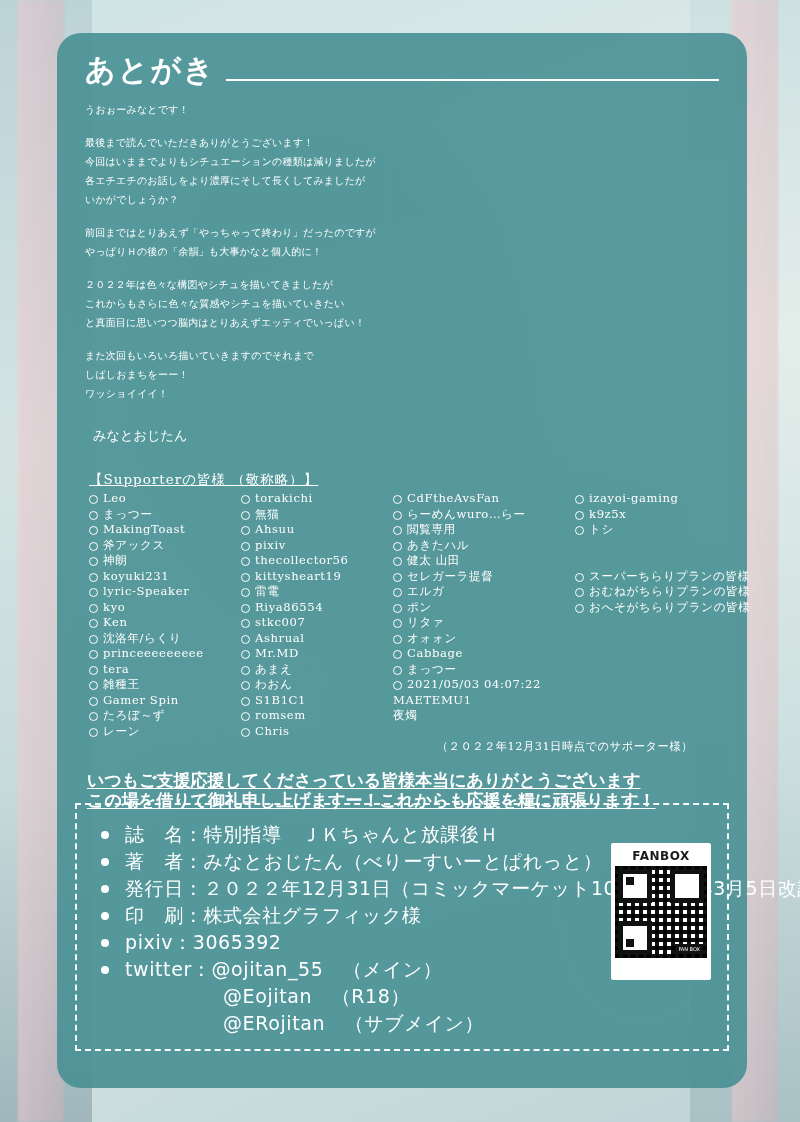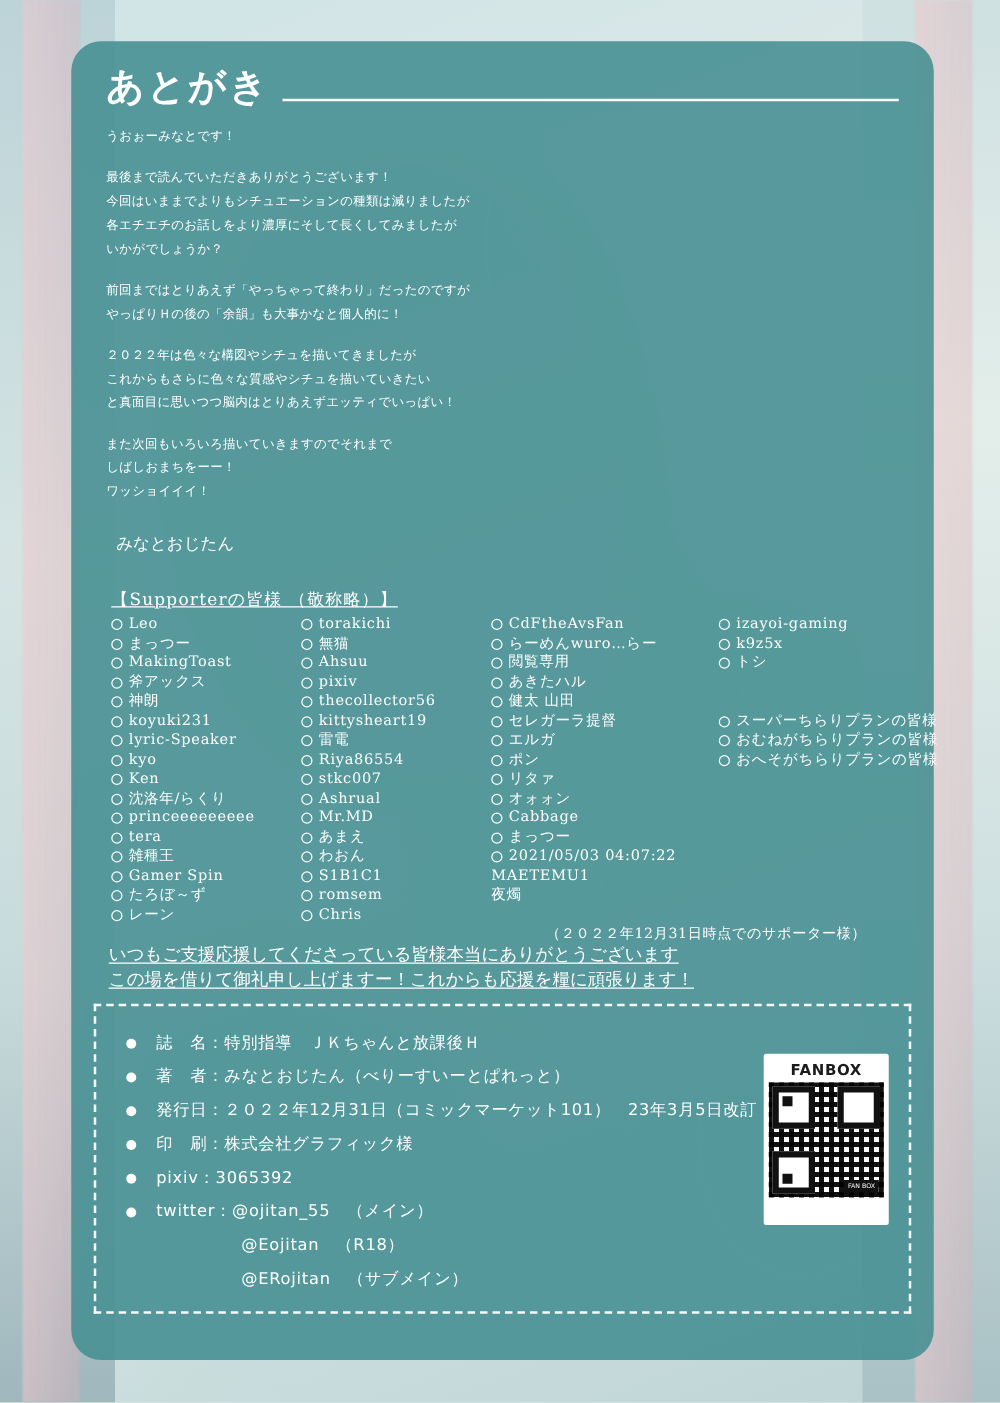--- a/index.html
+++ b/index.html
@@ -163,23 +163,25 @@
     font-family: "DejaVu Serif", serif;
     font-size: 11.3px;
     text-align: right;
     margin-top: 0;
     padding-right: 26px;
     letter-spacing: 0.5px;
   }
 
   .thanks {
     font-family: "DejaVu Sans", sans-serif;
-    font-size: 14px;
+    font-size: 17px;
     line-height: 20px;
+    margin-top: 16px;
     margin-left: 2px;
+    font-weight: bold;
   }
   .thanks div {
     text-decoration: underline;
     text-underline-offset: 2px;
   }
 
   
   .colophon {
     position: absolute;
     left: 18px;
@@ -187,21 +189,21 @@
     top: 770px;
     border: 2px dashed rgba(255,255,255,0.95);
     height: 248px;
     box-sizing: border-box;
   }
   .colo-list {
     padding: 16px 0 0 22px;
   }
   .colo-row {
     font-family: "DejaVu Sans", sans-serif;
-    font-size: 13px;
+    font-size: 19px;
     line-height: 27px;
     letter-spacing: 0.6px;
     position: relative;
     padding-left: 26px;
     white-space: pre;
   }
   .colo-row::before {
     content: "";
     position: absolute;
     left: 2px;

